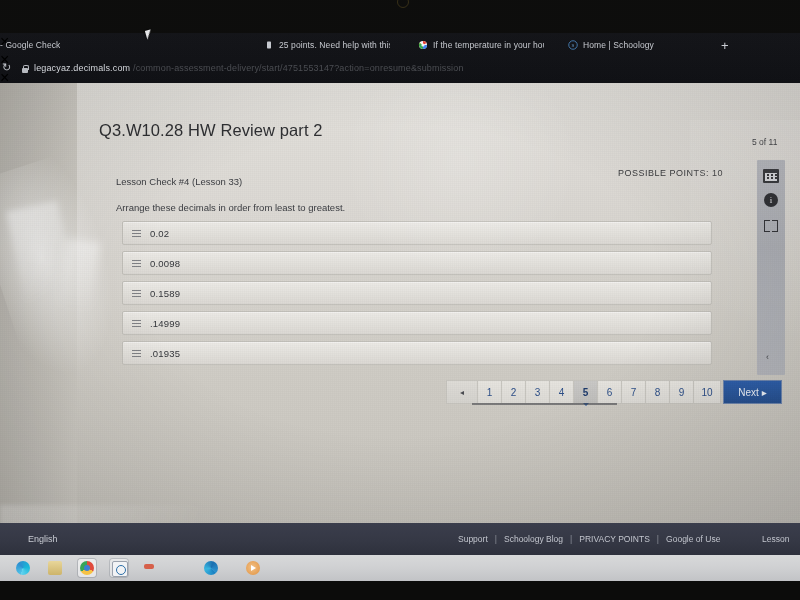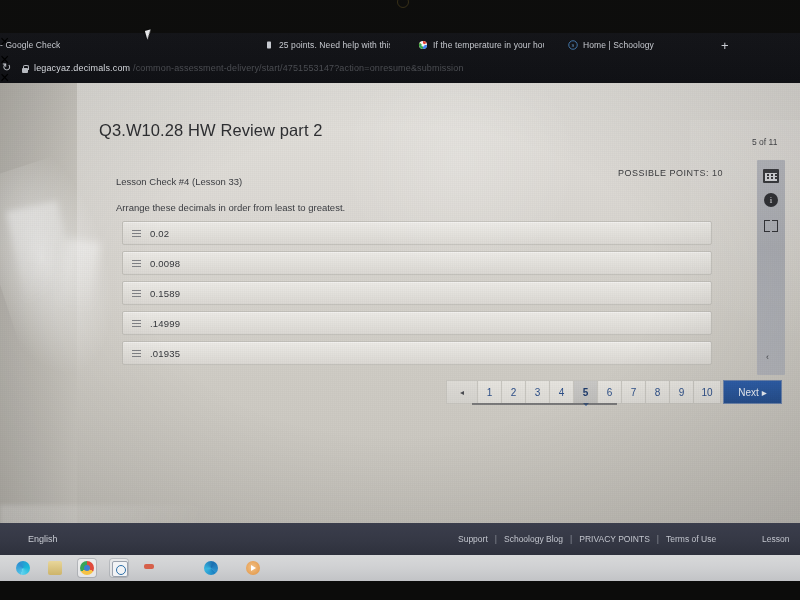--- a/index.html
+++ b/index.html
@@ -345,21 +345,21 @@
 
   <div class="footer">
     <div class="lang">English</div>
     <div class="flinks">
       <span>Support</span>
       <span class="sep">|</span>
       <span>Schoology Blog</span>
       <span class="sep">|</span>
       <span>PRIVACY POINTS</span>
       <span class="sep">|</span>
-      <span>Terms of Use</span>
+      <span>Google of Use</span>
     </div>
     <div class="fright">Lesson</div>
   </div>
 
   <div class="taskbar">
     <div class="tbi">
         <span class="ico edgeold"></span>
       </div>
     <div class="tbi">
         <span class="ico folder"></span>

